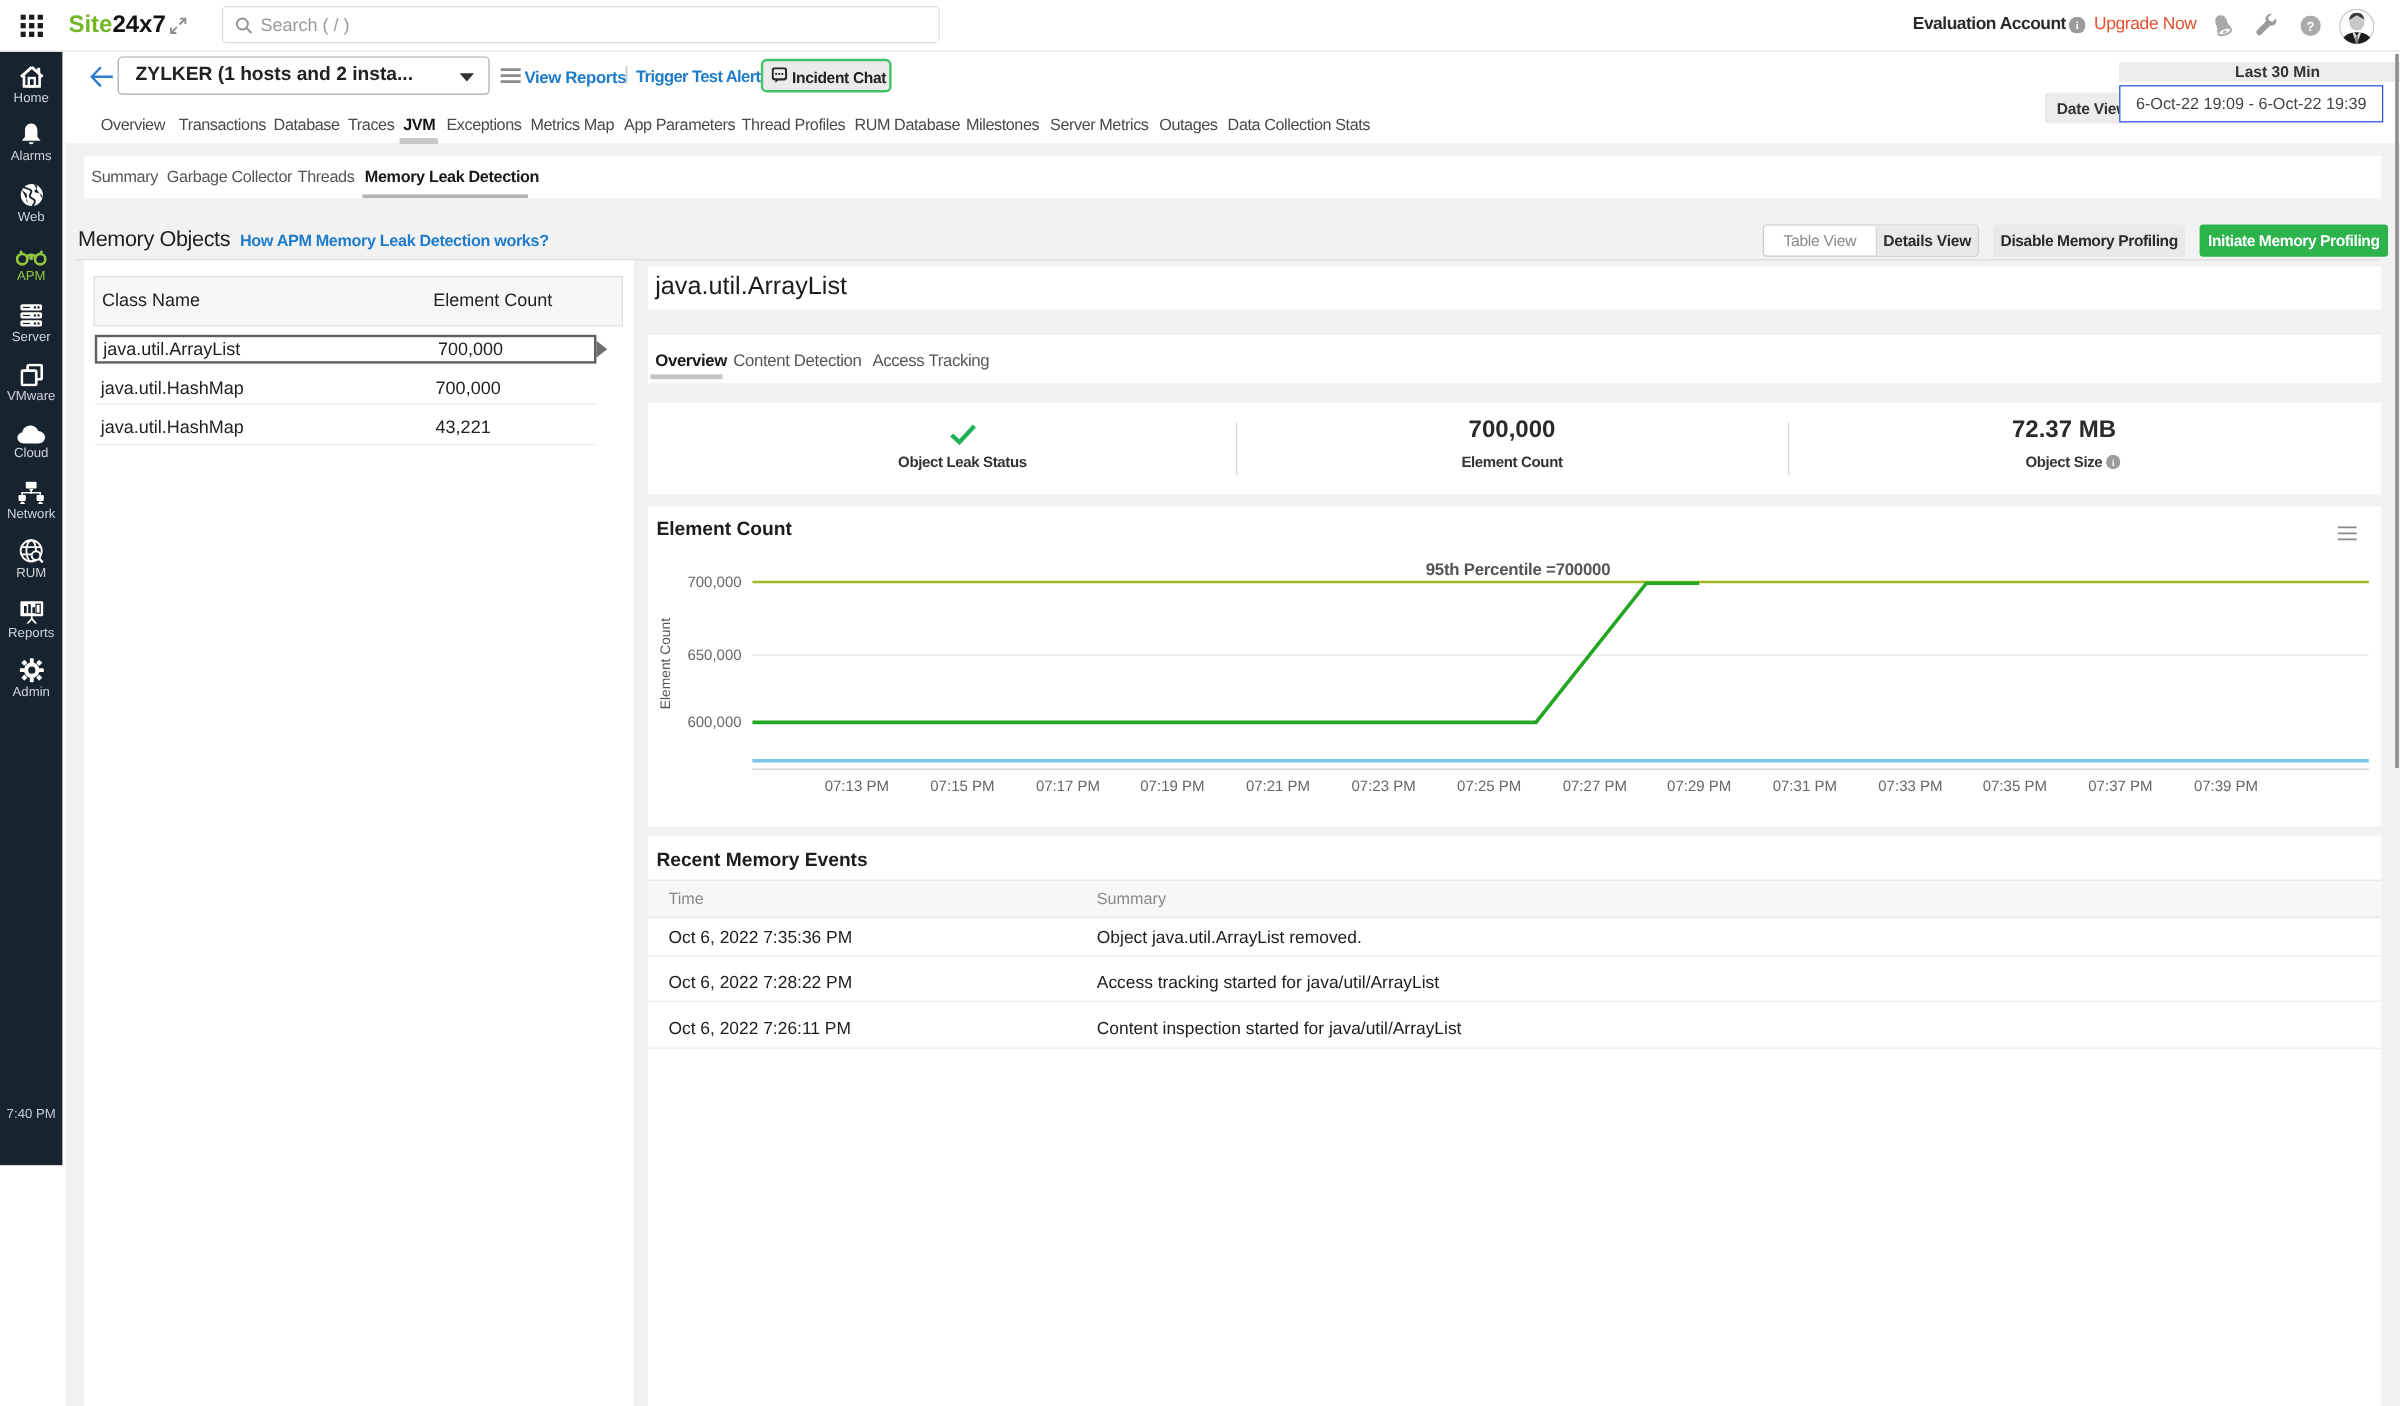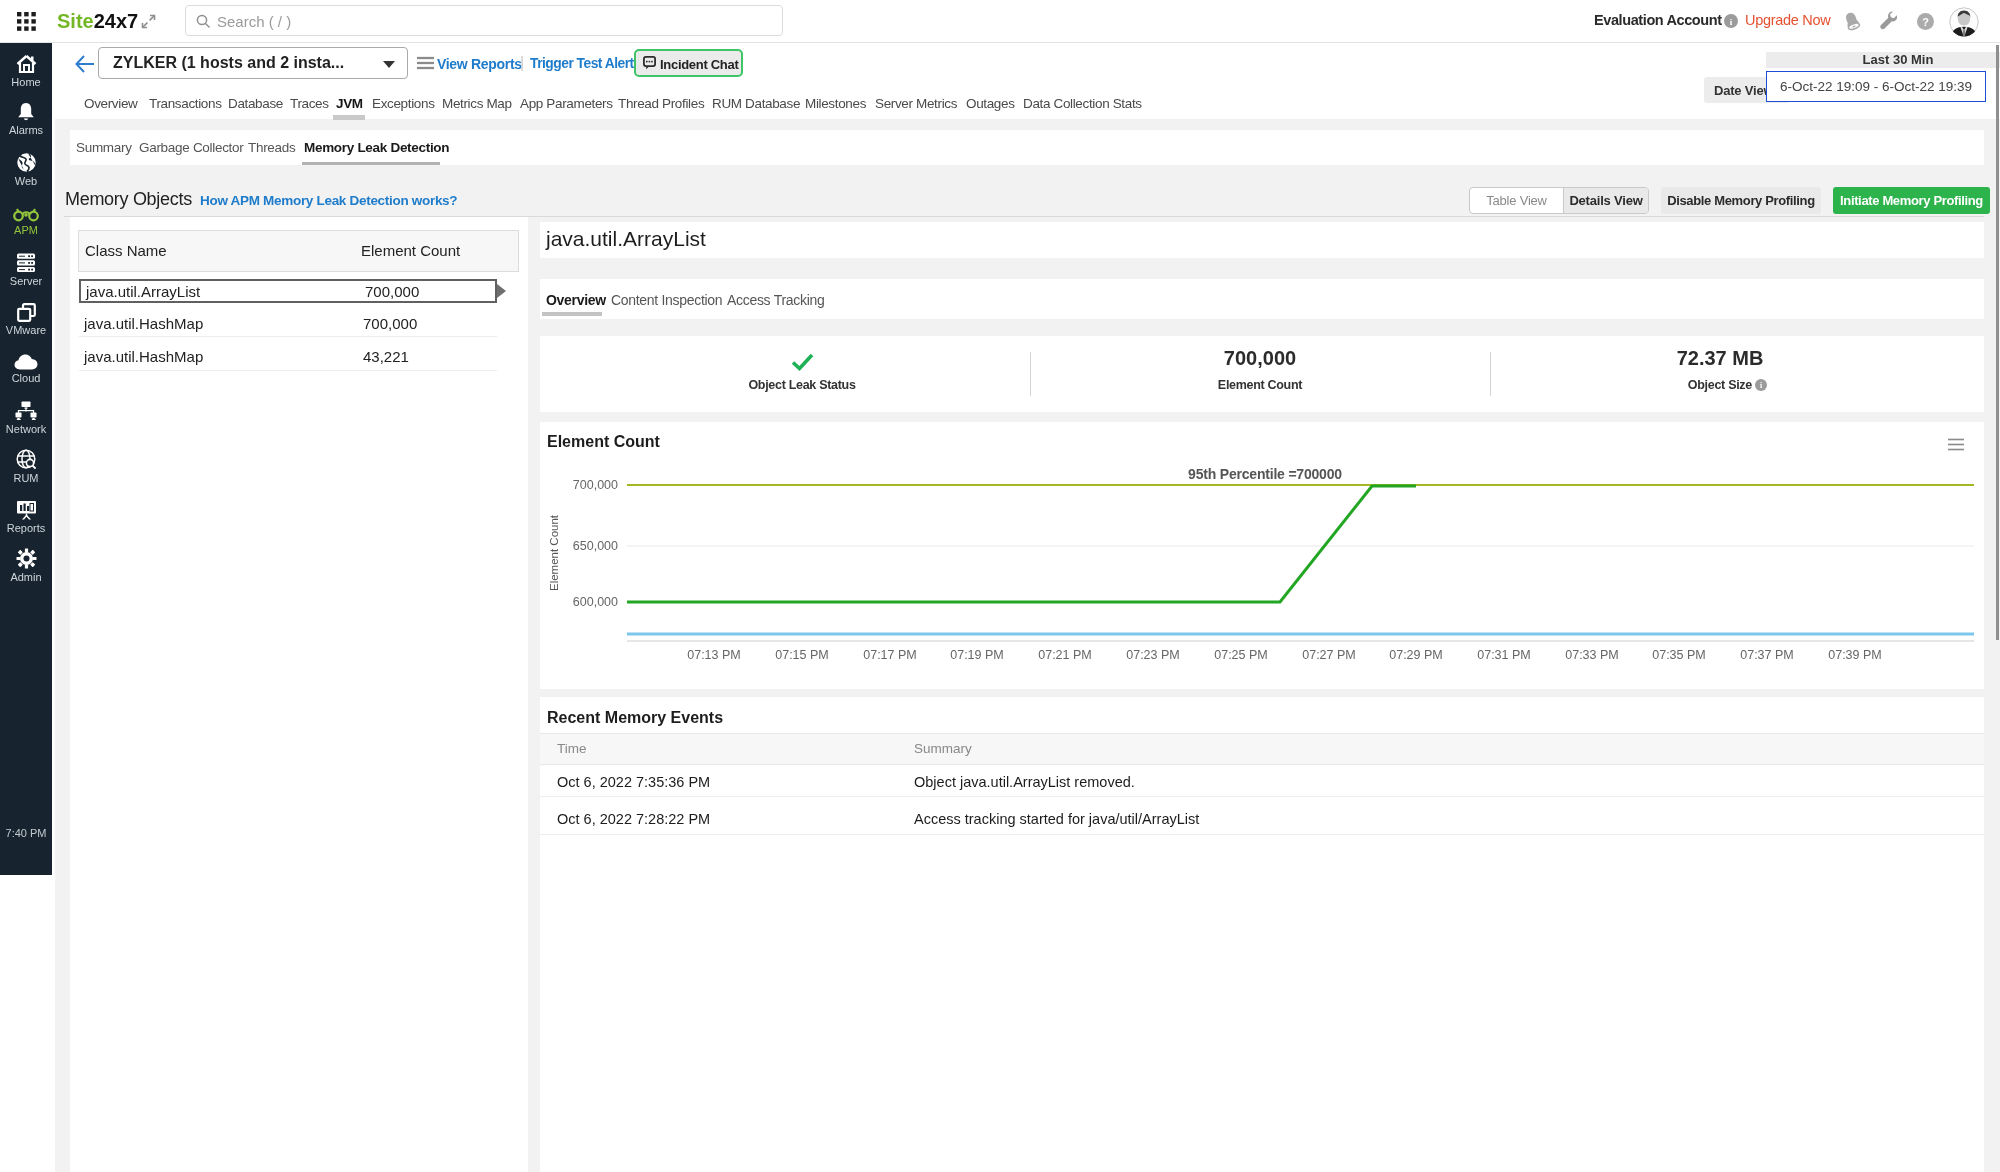--- a/index.html
+++ b/index.html
@@ -8,21 +8,21 @@
 .abs { position:absolute; }
 body { position:relative; }
 
 #topbar { position:absolute; left:0; top:0; width:2000px; height:43px; background:#fff; border-bottom:1px solid #e3e3e3; z-index:30; }
 #logo { position:absolute; left:57px; top:10px; font-size:20px; font-weight:bold; color:#111; letter-spacing:0; }
 #logo .g { color:#74b726; }
 #search { position:absolute; left:185px; top:5px; width:598px; height:31px; border:1px solid #dcdcdc; border-radius:4px; background:#fff; }
 #search .ph { position:absolute; left:31px; top:7px; font-size:15px; color:#9a9a9a; }
 .tr-txt { position:absolute; top:12px; font-size:15px; }
 
-#sidebar { position:absolute; left:0; top:43px; width:52px; height:832px; background:#17232e; z-index:25; }
+#sidebar { position:absolute; left:0; top:43px; width:52px; height:928px; background:#17232e; z-index:25; }
 .nav-item { position:absolute; left:0; width:52px; text-align:center; color:#cdd5da; font-size:11px; }
 .nav-item svg { display:block; margin:0 auto 2px auto; }
 .nav-item.green { color:#93c63c; }
 #clock { position:absolute; left:0; bottom:36px; width:52px; text-align:center; color:#c3cbd0; font-size:11px; }
 
 #content { position:absolute; left:52px; top:43px; width:1948px; height:1129px; background:#fff; }
 #grayarea { position:absolute; left:3px; top:76px; width:1945px; height:1053px; background:#f2f2f2; }
 
 #backarrow { position:absolute; left:23px; top:12px; z-index:5; }
 #selbox { position:absolute; left:46px; top:4px; width:310px; height:32px; border:1px solid #a9a9a9; border-radius:4px; background:#fff; }
@@ -347,21 +347,21 @@
       <span class="abs" style="left:5px;top:11px;font-size:15px;color:#222">java.util.HashMap</span>
       <span class="abs" style="left:284px;top:11px;font-size:15px;color:#222">43,221</span>
     </div>
   </div>
 
   <div class="rp" style="top:179px;height:36px;">
     <div class="abs" style="left:6px;top:5px;font-size:21px;color:#1d1d1d">java.util.ArrayList</div>
   </div>
   <div class="rp" style="top:236px;height:40px;">
     <span class="abs" style="left:6px;top:13px;font-size:14px;font-weight:bold;color:#1a1a1a;letter-spacing:-0.3px">Overview</span>
-    <span class="abs" style="left:71px;top:13px;font-size:14px;color:#555;letter-spacing:-0.3px">Content Inspection</span>
+    <span class="abs" style="left:71px;top:13px;font-size:14px;color:#555;letter-spacing:-0.3px">Content Detection</span>
     <span class="abs" style="left:187px;top:13px;font-size:14px;color:#555;letter-spacing:-0.3px">Access Tracking</span>
     <div class="abs" style="left:2px;top:33px;width:60px;height:4px;background:#c3c3c3"></div>
   </div>
   <div class="rp" style="top:293px;height:76px;">
     <svg class="abs" style="left:251px;top:17px" width="23" height="18" viewBox="0 0 23 18">
         <path d="M2 9.5 L8.5 15.5 L21 2" fill="none" stroke="#1fb155" stroke-width="3.6"></path>
       </svg>
     <div class="abs" style="left:182px;top:42px;width:160px;text-align:center;font-size:12.5px;font-weight:bold;color:#333;letter-spacing:-0.3px">Object Leak Status</div>
     <div class="vline" style="left:490px;top:16px;height:44px"></div>
     <div class="abs" style="left:640px;top:11px;width:160px;text-align:center;font-size:20px;font-weight:bold;color:#2b2b2b">700,000</div>
@@ -428,16 +428,20 @@
       <span class="abs" style="left:374px;top:7px;font-size:13.5px;color:#888">Summary</span>
     </div>
     <div class="abs" style="left:0;top:68px;width:1444px;height:32px;border-bottom:1px solid #ececec;">
       <span class="abs" style="left:17px;top:9px;font-size:14.5px;color:#1d1d1d">Oct 6, 2022 7:35:36 PM</span>
       <span class="abs" style="left:374px;top:9px;font-size:14.5px;color:#1d1d1d">Object java.util.ArrayList removed.</span>
     </div>
     <div class="abs" style="left:0;top:100px;width:1444px;height:38px;border-bottom:1px solid #ececec;">
       <span class="abs" style="left:17px;top:14px;font-size:14.5px;color:#1d1d1d">Oct 6, 2022 7:28:22 PM</span>
       <span class="abs" style="left:374px;top:14px;font-size:14.5px;color:#1d1d1d">Access tracking started for java/util/ArrayList</span>
     </div>
+    <div class="abs" style="left:0;top:138px;width:1444px;height:39px;border-bottom:1px solid #ececec;">
+      <span class="abs" style="left:17px;top:15px;font-size:14.5px;color:#1d1d1d">Oct 6, 2022 7:26:11 PM</span>
+      <span class="abs" style="left:374px;top:15px;font-size:14.5px;color:#1d1d1d">Content inspection started for java/util/ArrayList</span>
+    </div>
   </div>
 
   <div class="abs" style="left:1944px;top:2px;width:3px;height:595px;background:#8f8f8f;z-index:9"></div>
 </div>
 
 </body></html>

